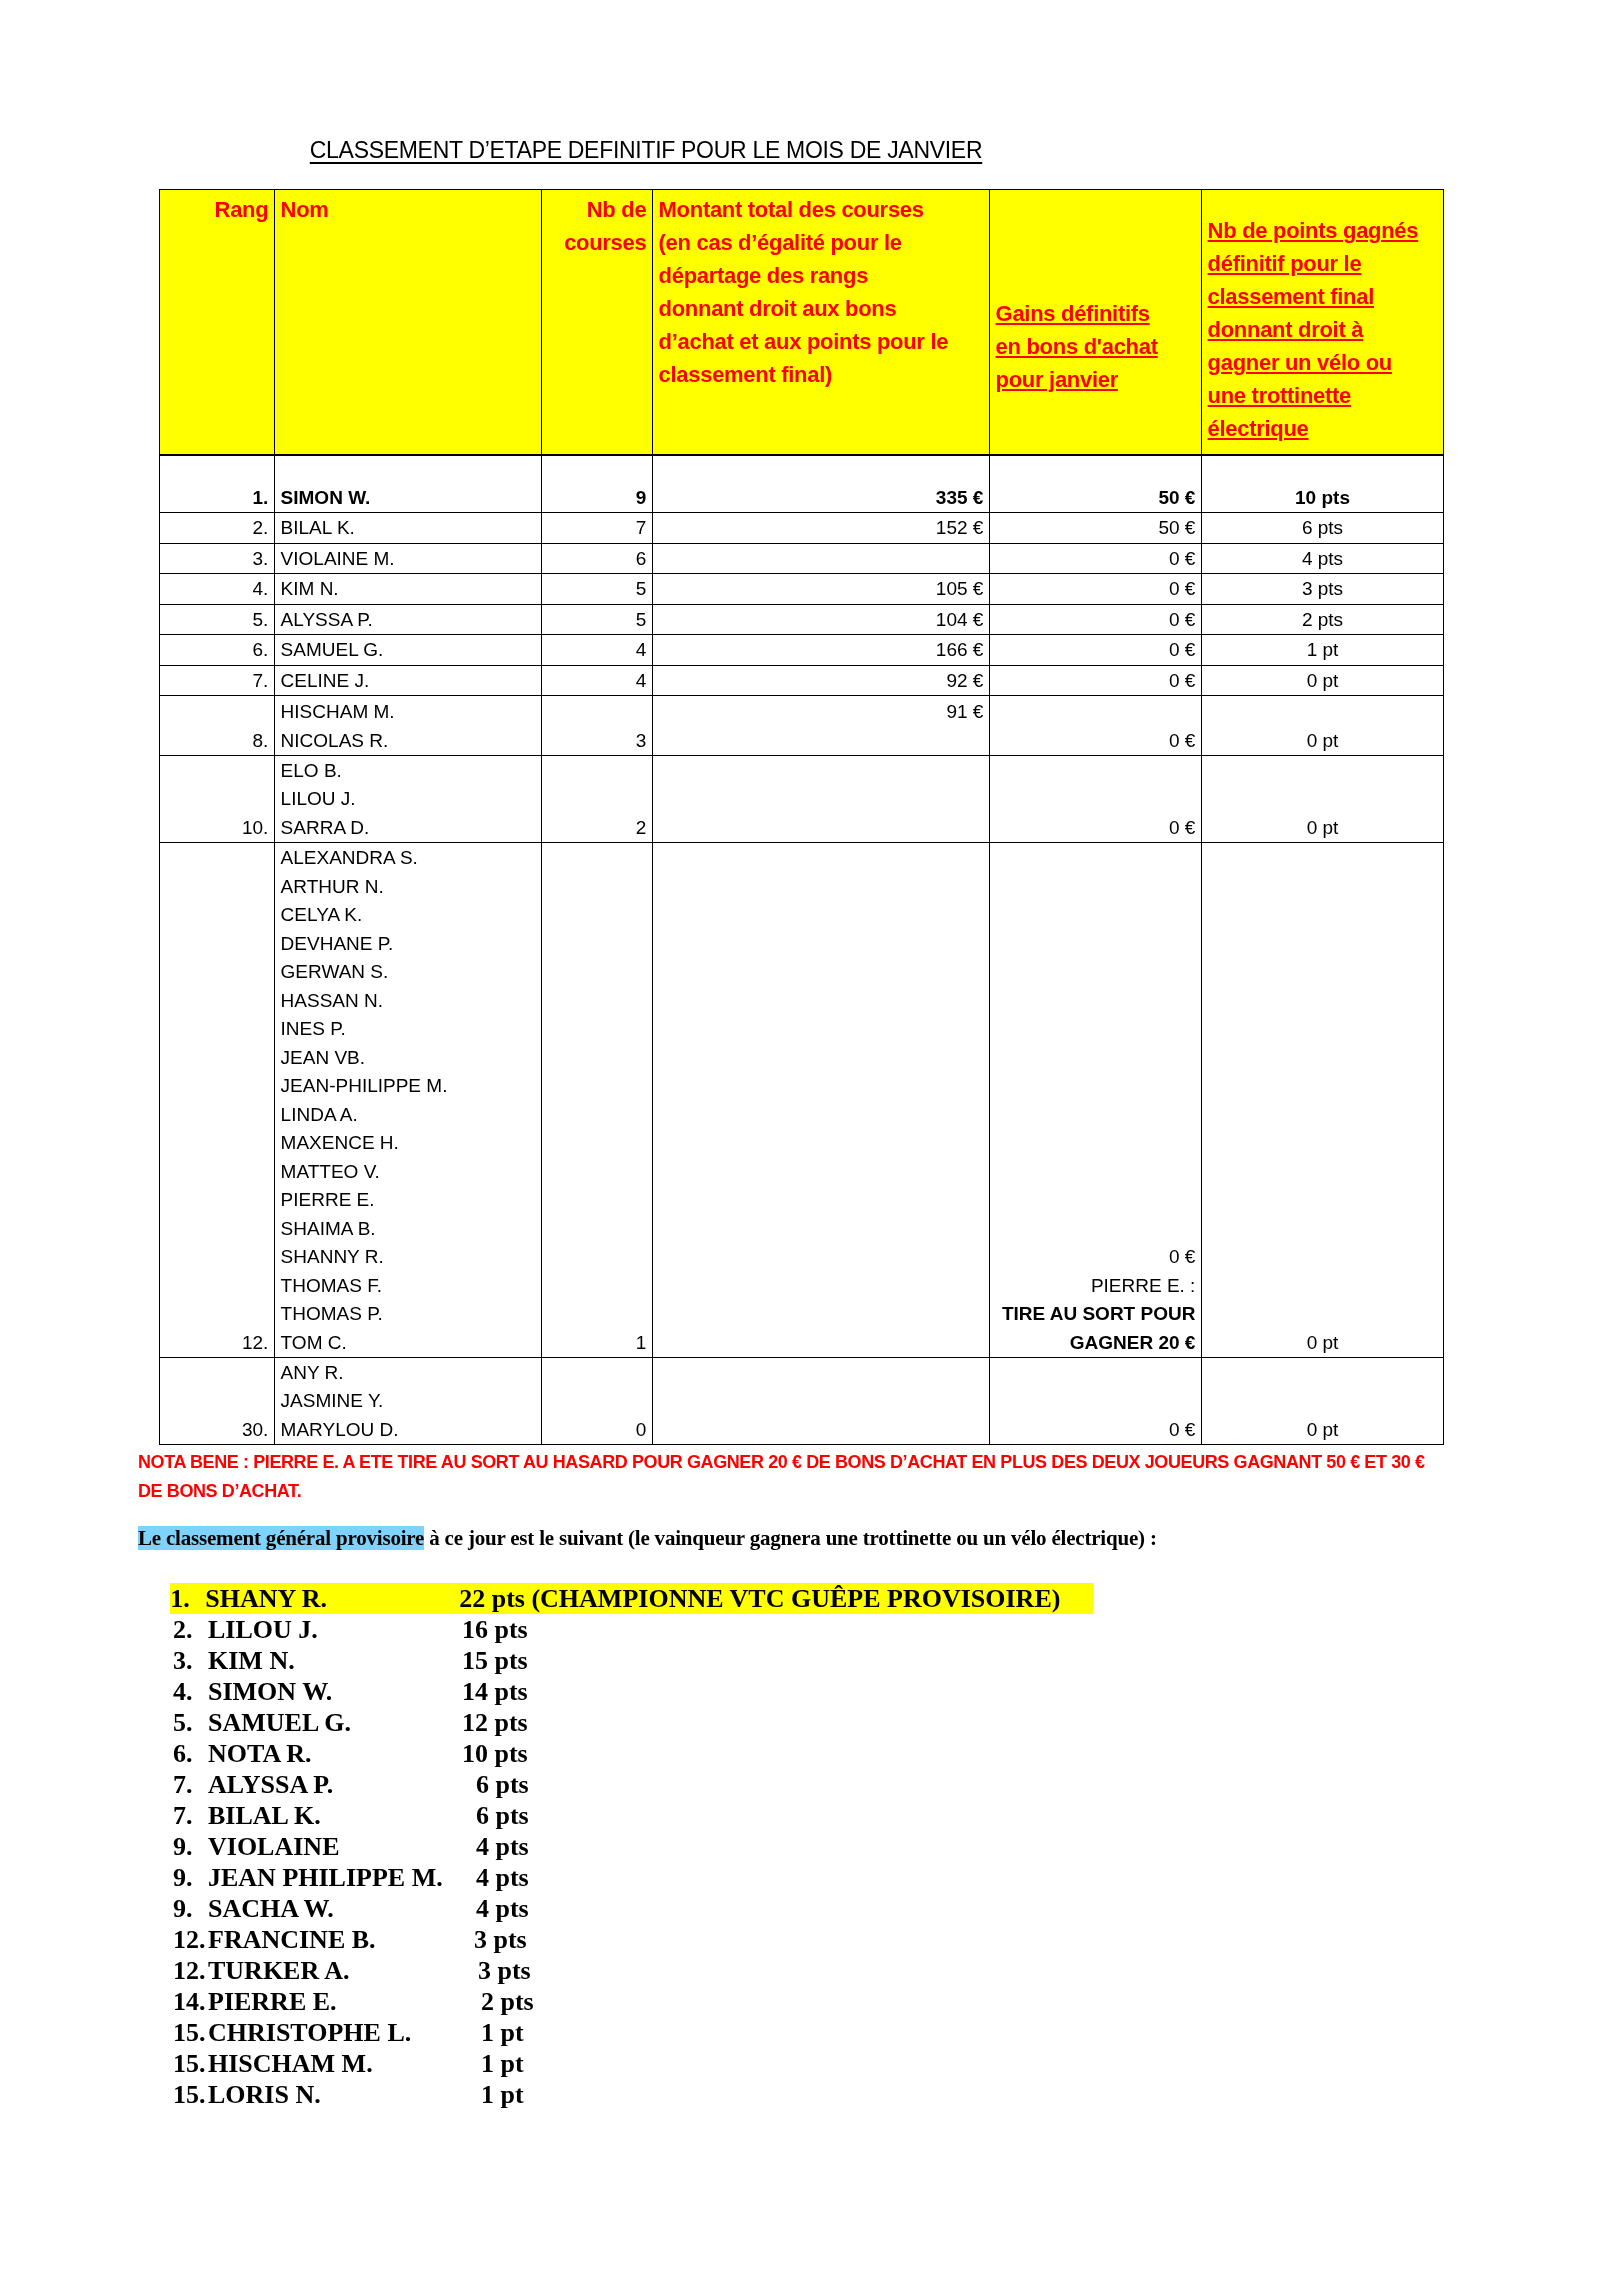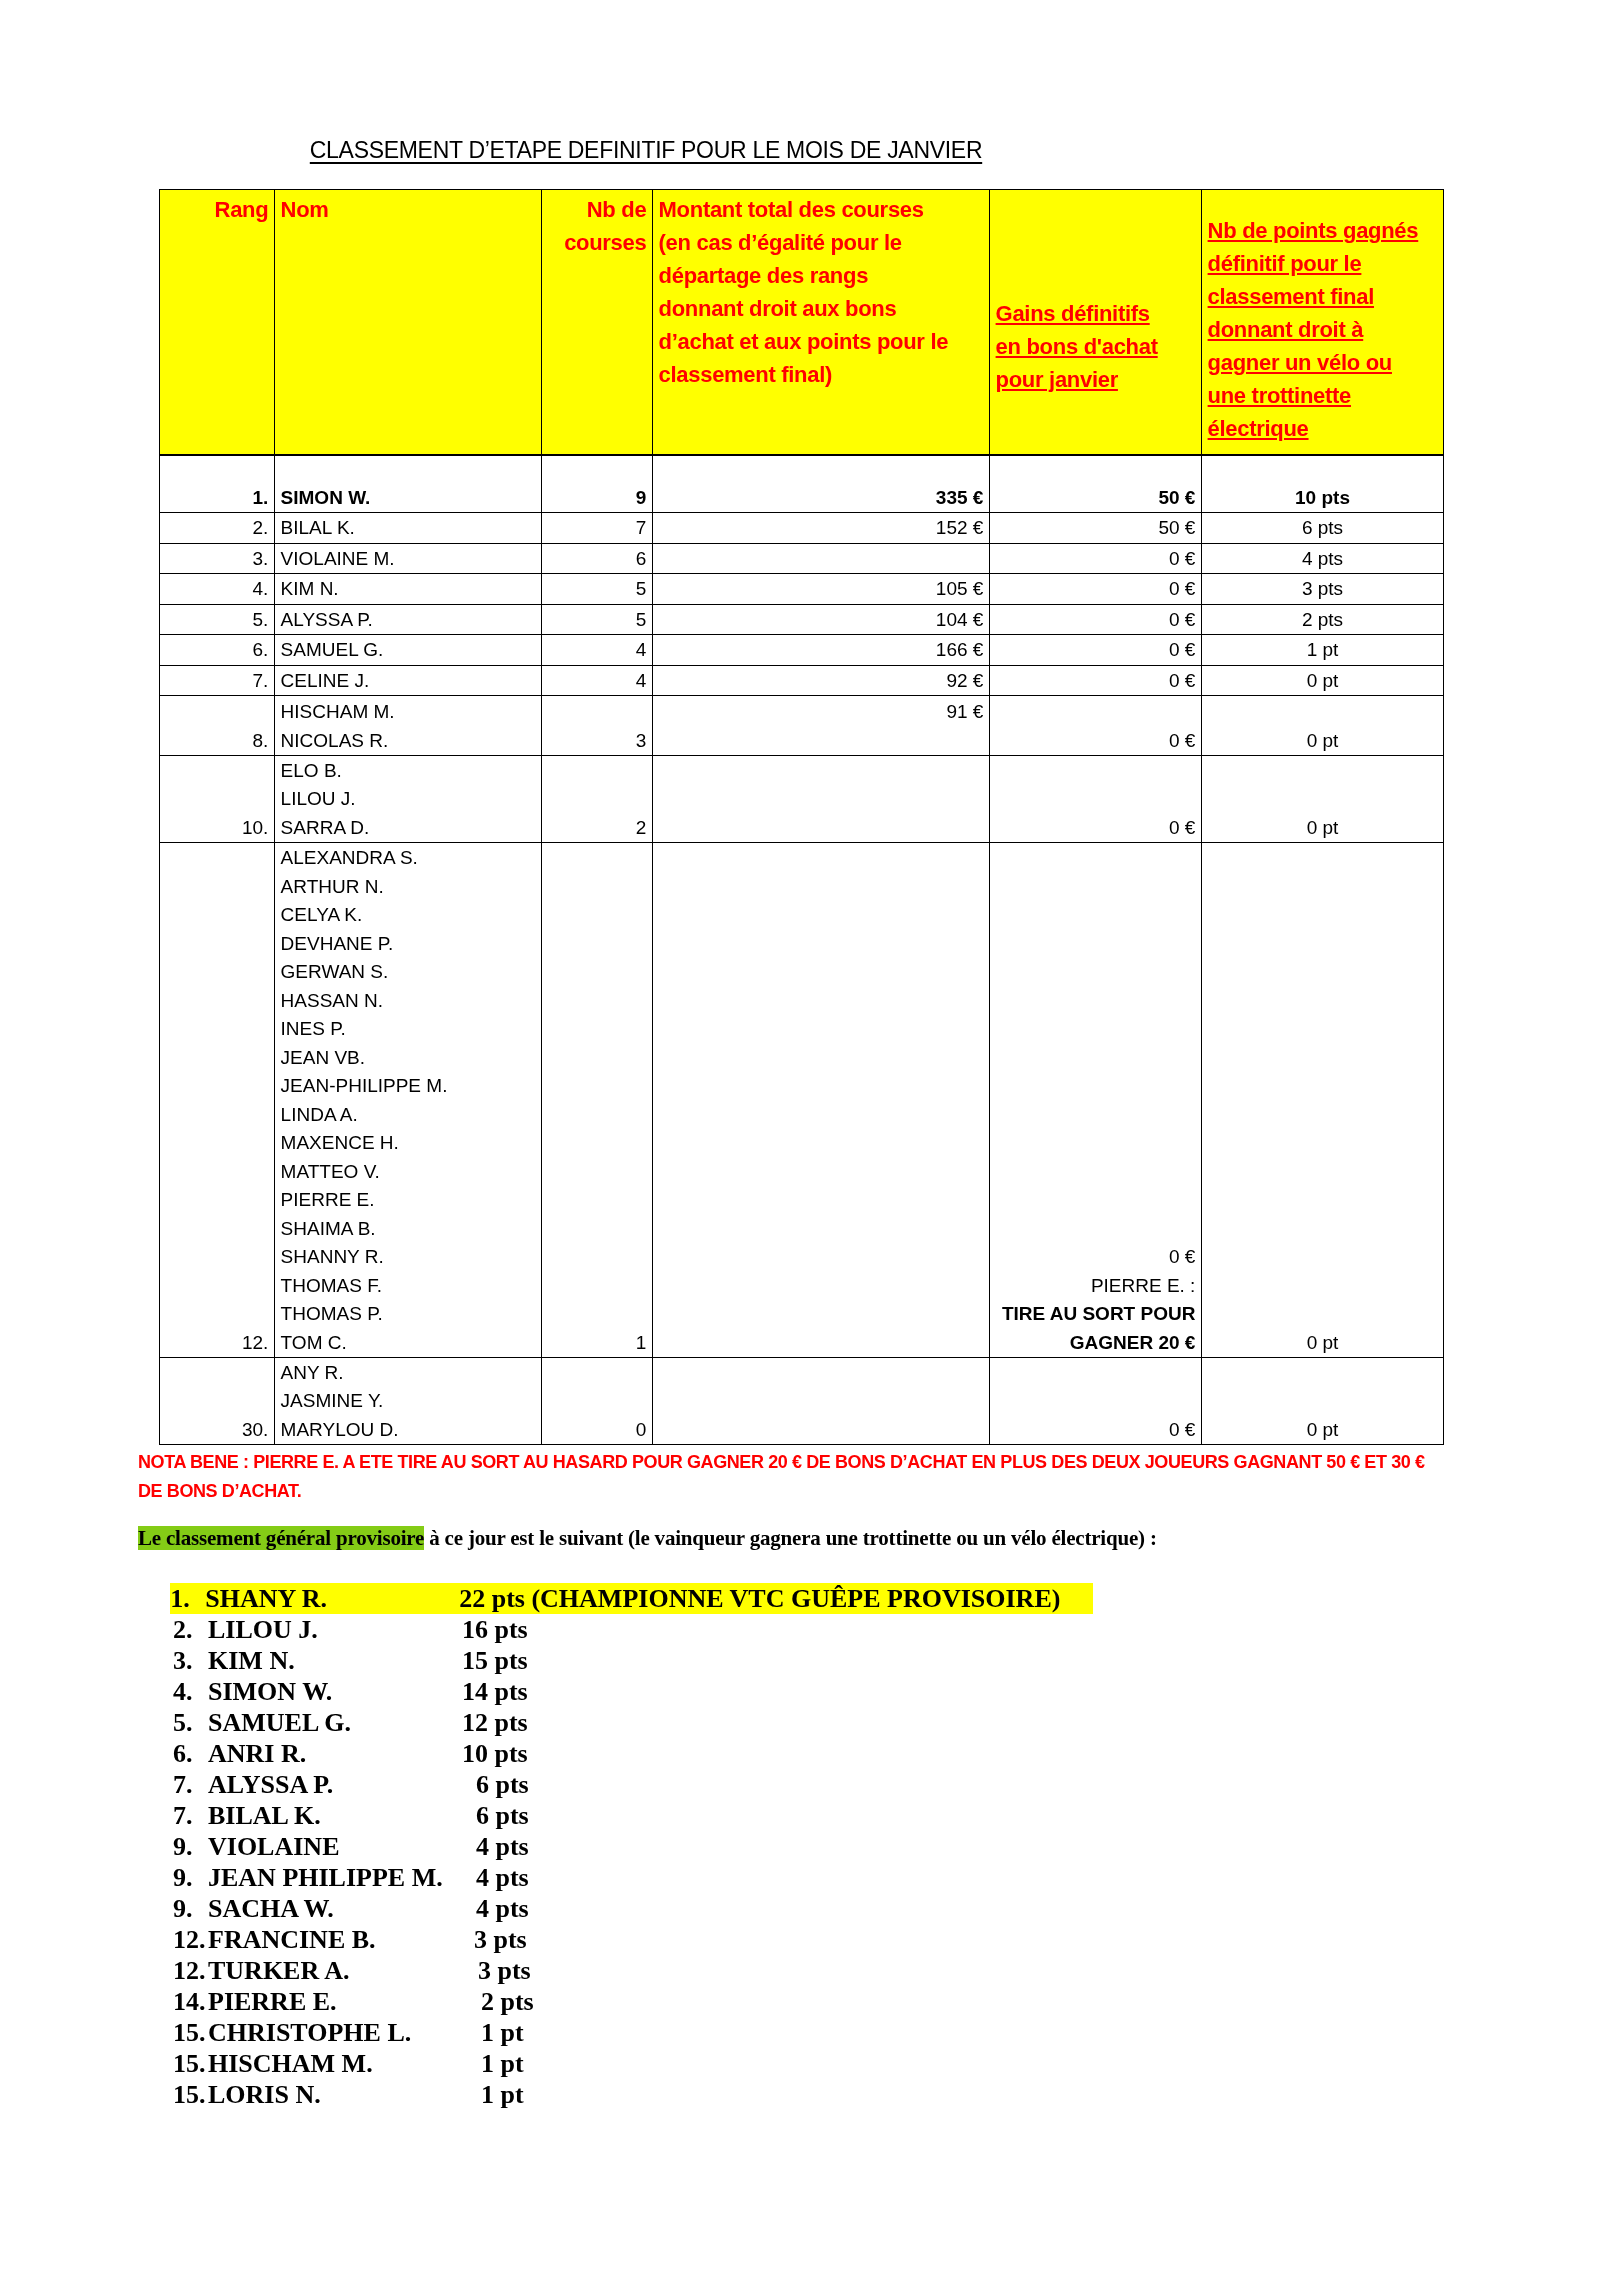--- a/index.html
+++ b/index.html
@@ -21,21 +21,21 @@
   tr.bold td { font-weight:bold; }
   tr.r1 { height:58px; }
   tr.rs { height:30.5px; }
   tr.r2l { height:60px; }
   tr.r3l { height:87px; }
   tr.r18 { height:515px; }
   .stack div { line-height:28.5px; }
   .gain .bold { font-weight:bold; }
   .nota { position:absolute; left:138px; top:1448px; width:1305px; color:#FF0000; font-weight:bold; font-size:18px; line-height:28.5px; letter-spacing:-0.4px; font-family:"Liberation Sans", sans-serif; }
   .intro { position:absolute; left:138px; top:1524px; font-family:"Liberation Serif", serif; font-weight:bold; font-size:21px; line-height:28px; letter-spacing:-0.2px; }
-  .intro .hl { background:#84cc16; }
+  .intro .hl { background:#7dd3fc; }
   .ranking { position:absolute; left:173px; top:1583px; font-family:"Liberation Serif", serif; font-weight:bold; font-size:26px; }
   .rank-row { position:relative; height:31px; line-height:31px; white-space:nowrap; }
   .rank-row.hl { background:#FFFF00; width:920px; margin-left:-2.8px; padding-left:2.8px; }
   .rank-row .pos { position:absolute; left:0; }
   .rank-row .name { position:absolute; left:35px; }
   .rank-row .name.tight { left:39px; }
   .rank-row .pts { position:absolute; left:289px; }
 </style>
 </head>
 <body>
@@ -239,21 +239,21 @@
       <span class="name">SIMON W.</span>
       <span class="pts">14 pts</span>
     </div>
   <div class="rank-row">
       <span class="pos">5.</span>
       <span class="name">SAMUEL G.</span>
       <span class="pts">12 pts</span>
     </div>
   <div class="rank-row">
       <span class="pos">6.</span>
-      <span class="name">ANRI R.</span>
+      <span class="name">NOTA R.</span>
       <span class="pts">10 pts</span>
     </div>
   <div class="rank-row">
       <span class="pos">7.</span>
       <span class="name">ALYSSA P.</span>
       <span class="pts" style="left:303px">6 pts</span>
     </div>
   <div class="rank-row">
       <span class="pos">7.</span>
       <span class="name">BILAL K.</span>

